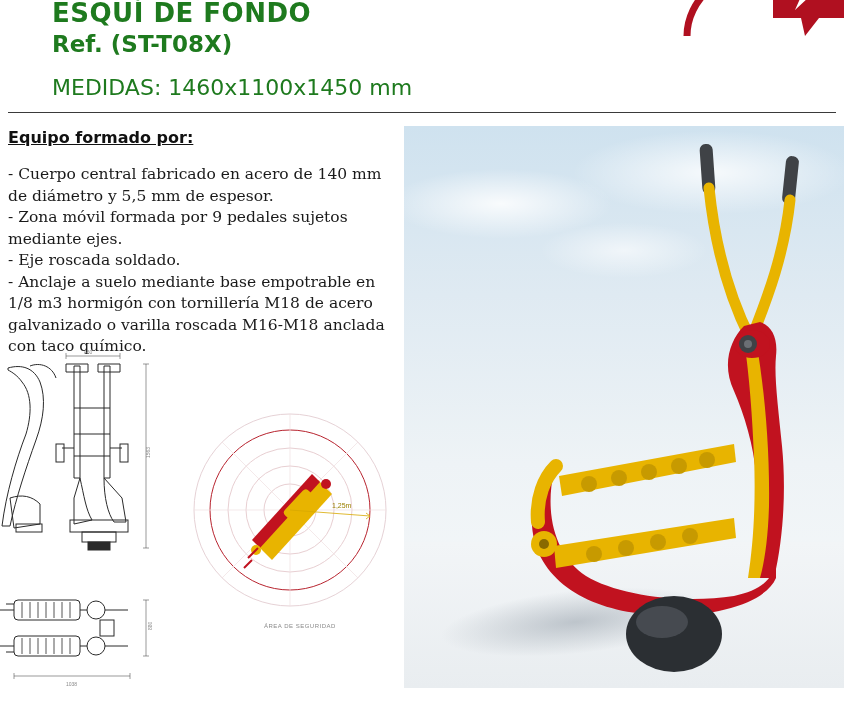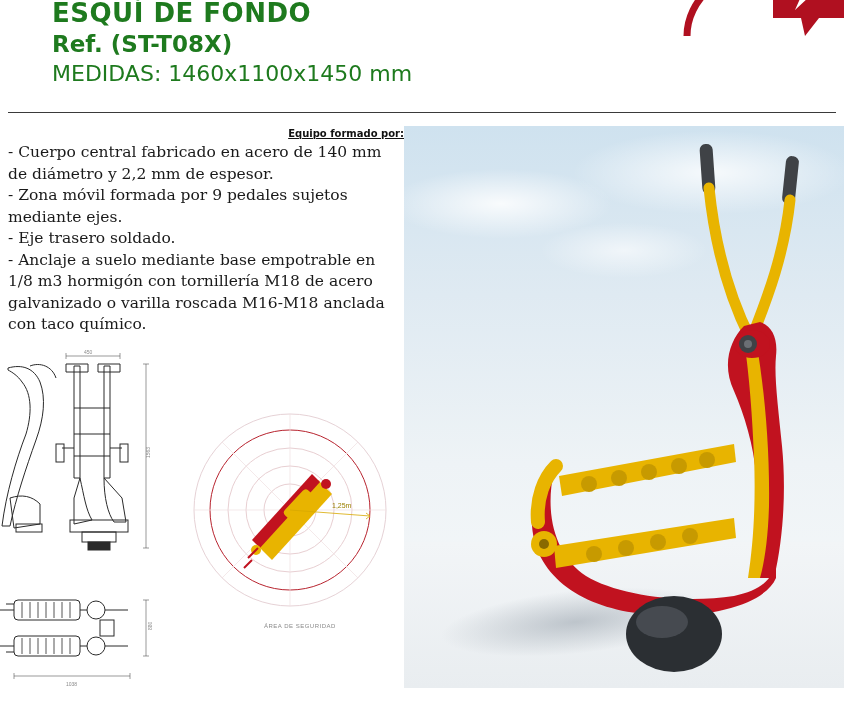--- a/index.html
+++ b/index.html
@@ -44,21 +44,21 @@
     color: #1e7a1e;
     line-height: 28px;
     margin-top: 2px;
     white-space: nowrap;
   }
   .title-line3 {
     font-family: "DejaVu Sans", sans-serif;
     font-size: 22px;
     color: #1e7a1e;
     line-height: 28px;
-    margin-top: 2px;
+    margin-top: 16px;
     white-space: nowrap;
   }
 
   
   .logo {
     position: absolute;
     right: 0;
     top: -56px;
     width: 190px;
     height: 130px;
@@ -79,26 +79,25 @@
     position: absolute;
     left: 8px;
     top: 128px;
     width: 396px;
     font-family: "DejaVu Serif", serif;
     color: #1a1a1a;
   }
   .desc-title {
     font-family: "DejaVu Sans", sans-serif;
     font-weight: bold;
-    font-size: 10px;
+    font-size: 16px;
     text-decoration: underline;
     color: #111;
-    margin-bottom: 3px;
+    margin-bottom: 17px;
     display: block;
-    text-align: right;
   }
   .desc-line {
     font-size: 15.5px;
     line-height: 21.5px;
     color: #1a1a1a;
     white-space: pre-wrap;
   }
 
   
   .photo {
@@ -180,23 +179,23 @@
         <path d="M118,26 l26,0 l-10,14 l12,0 l-28,26 l8,-18 l-12,0 z"></path>
       </g>
     </svg>
   </div>
 
   <div class="header-rule"></div>
 </div>
 
 <div class="desc">
   <span class="desc-title">Equipo formado por:</span>
-  <div class="desc-line">- Cuerpo central fabricado en acero de 140 mm de diámetro y 2,2 mm de espesor.</div>
+  <div class="desc-line">- Cuerpo central fabricado en acero de 140 mm de diámetro y 5,5 mm de espesor.</div>
   <div class="desc-line">- Zona móvil formada por 9 pedales sujetos mediante ejes.</div>
-  <div class="desc-line">- Eje trasero soldado.</div>
+  <div class="desc-line">- Eje roscada soldado.</div>
   <div class="desc-line">- Anclaje a suelo mediante base empotrable en 1/8 m3 hormigón con tornillería M18 de acero galvanizado o varilla roscada M16-M18 anclada con taco químico.</div>
 </div>
 
 <div class="photo">
   <div class="sky-clouds"></div>
   <div class="ground"></div>
   <div class="shadow"></div>
 
   <svg width="440" height="562" viewBox="0 0 440 562">
 

